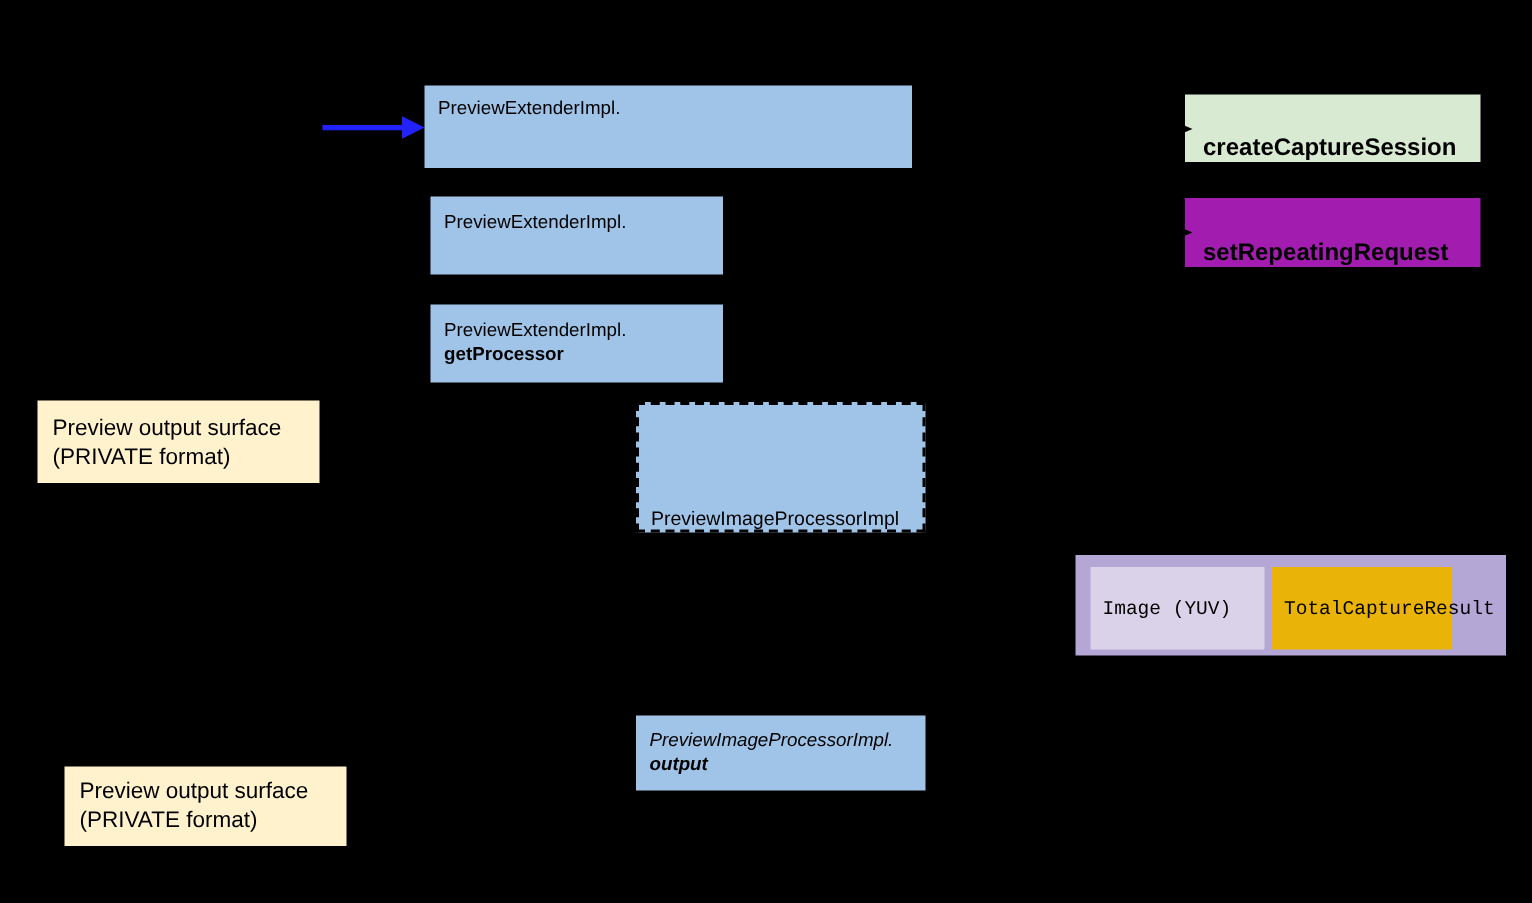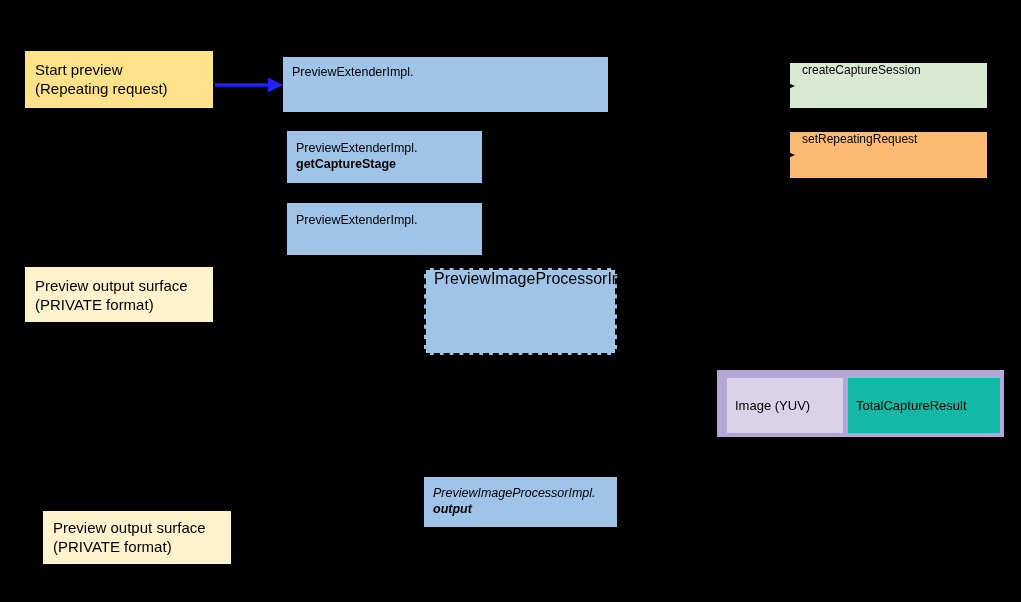--- a/index.html
+++ b/index.html
@@ -27,93 +27,91 @@
     font-size:15px;
     line-height:19px;
     padding:9px 10px;
   }
   .cream-box{
     font-size:15px;
     line-height:19px;
     padding:9px 10px;
   }
   .green-box{
-    font-size:12px;
-    display:flex;align-items:flex-start;
+    font-size:16px;
+    display:flex;align-items:flex-end;
     padding-left:12px;
+    font-weight:bold;
   }
   .dashed{
-    display:flex;align-items:flex-start;
+    display:flex;align-items:flex-end;
     padding-left:8px;
-    font-size:16px;
+    font-size:13px;
     border:2px dashed #000;
   }
   .purple-inner{
     display:flex;align-items:center;
     padding-left:8px;
     font-size:13px;
+    font-family:Liberation Mono, monospace;
   }
   svg.arrow-svg{position:absolute;overflow:visible;}
 </style>
 </head>
 <body>
 
 <div id="canvas" style="background: rgb(0, 0, 0);">
 
-  <div class="box gold-box" style="left: 25px; top: 51px; width: 188px; height: 57px; background: rgb(255, 226, 138);">
-    <div>Start preview</div>
-    <div>(Repeating request)</div>
-  </div>
 
   <svg class="arrow-svg" style="left:215px;top:75px;" width="70" height="20">
     <line x1="0" y1="10" x2="54" y2="10" stroke-width="3.5" style="stroke: rgb(34, 34, 255);"></line>
     <polygon points="53,2.5 68,10 53,17.5" style="fill: rgb(34, 34, 255);"></polygon>
   </svg>
 
   <div class="box blue" style="left: 283px; top: 57px; width: 325px; height: 55px; background: rgb(160, 196, 232);">
     <div>PreviewExtenderImpl.</div>
   </div>
 
   <div class="box blue" style="left: 287px; top: 131px; width: 195px; height: 52px; padding-top: 10px; background: rgb(160, 196, 232);">
     <div>PreviewExtenderImpl.</div>
-    <div class="b">getCaptureStage</div>
   </div>
 
   <div class="box blue" style="left: 287px; top: 203px; width: 195px; height: 52px; padding-top: 10px; background: rgb(160, 196, 232);">
     <div>PreviewExtenderImpl.</div>
+    <div class="b">getProcessor</div>
   </div>
 
   <div class="box cream-box" style="left: 25px; top: 267px; width: 188px; height: 55px; background: rgb(255, 242, 204);">
     <div>Preview output surface</div>
     <div>(PRIVATE format)</div>
   </div>
 
   <div class="box dashed" style="left: 424px; top: 268px; width: 193px; height: 87px; background: rgb(160, 196, 232);">
     <span>PreviewImageProcessorImpl</span>
   </div>
 
   <div class="box green-box" style="left: 790px; top: 63px; width: 197px; height: 45px; background: rgb(217, 234, 211);">
     <span>createCaptureSession</span>
   </div>
   <svg class="arrow-svg" style="left:781px;top:80px;" width="14" height="12">
     <polygon points="0,0 14,6 0,12" style="fill: rgb(0, 0, 0);"></polygon>
   </svg>
 
-  <div class="box green-box" style="left: 790px; top: 132px; width: 197px; height: 46px; background: #fdba74;">
+  <div class="box green-box" style="left: 790px; top: 132px; width: 197px; height: 46px; background: #a21caf;">
     <span>setRepeatingRequest</span>
   </div>
   <svg class="arrow-svg" style="left:781px;top:149px;" width="14" height="12">
     <polygon points="0,0 14,6 0,12" style="fill: rgb(0, 0, 0);"></polygon>
   </svg>
 
   <div class="box" style="left: 717px; top: 370px; width: 287px; height: 67px; background: rgb(180, 167, 214);">
     <div class="box purple-inner" style="left: 10px; top: 8px; width: 116px; height: 55px; background: rgb(217, 210, 233);">
       <span>Image (YUV)</span>
     </div>
-    <div class="box purple-inner" style="left: 131px; top: 8px; width: 152px; height: 55px; background: #14b8a6;">
+    <div class="box purple-inner" style="left: 131px; top: 8px; width: 120px; height: 55px; background: #eab308;">
       <span>TotalCaptureResult</span>
     </div>
   </div>
 
   <div class="box blue" style="left: 424px; top: 477px; width: 193px; height: 50px; padding-top: 9px; background: rgb(160, 196, 232); font-style: italic;">
     <div>PreviewImageProcessorImpl.</div>
     <div class="b">output</div>
   </div>
 
   <div class="box cream-box" style="left: 43px; top: 511px; width: 188px; height: 53px; padding-top: 7px; background: rgb(255, 242, 204);">

